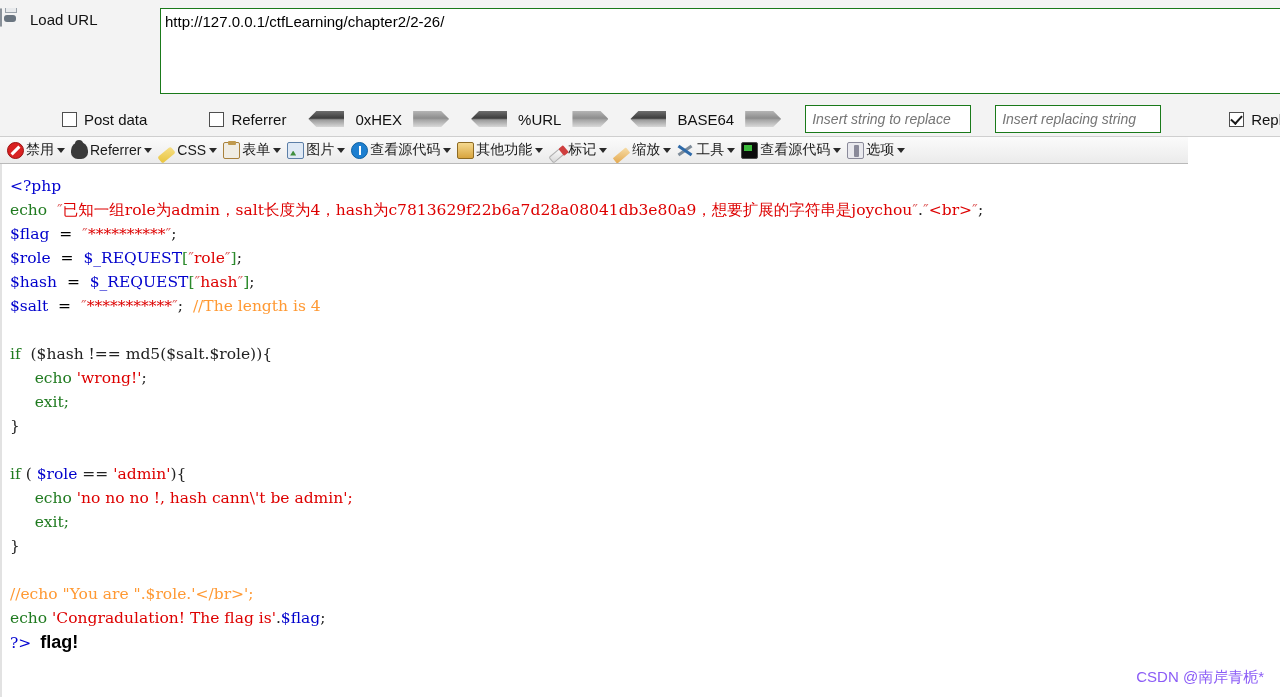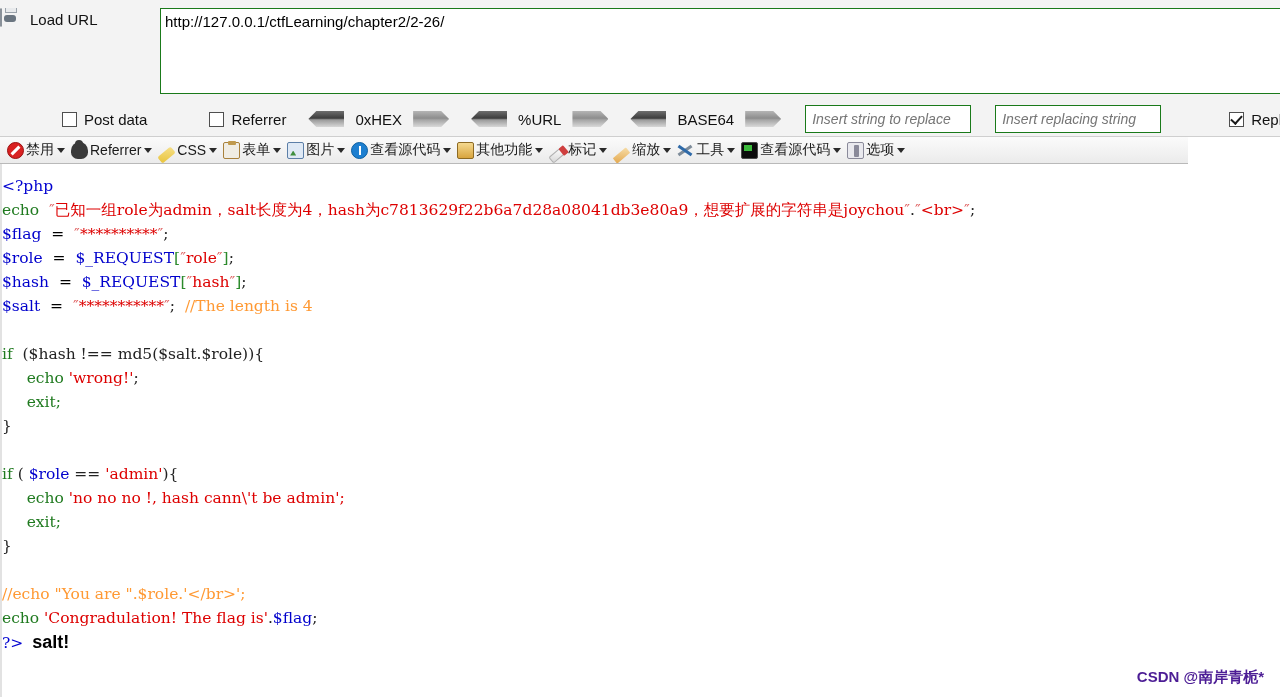--- a/index.html
+++ b/index.html
@@ -253,21 +253,21 @@
   .ic-opt { background:#e9e9ee; border:1px solid #8a8a9a; border-radius:2px; }
   .ic-opt:after{content:"";position:absolute;left:6px;top:2px;width:5px;height:12px;background:#8a8a9a;border-radius:1px;}
 
   
   #content {
     position:relative;
     width:1280px;
     height:533px;
     background:#ffffff;
     border-left:2px solid #e2e2e2;
-    padding:10px 0 0 0;
+    padding:10px 0 0 8px;
     overflow:hidden;
   }
   #code {
     font-family:"DejaVu Serif", serif;
     font-size:15.5px;
     line-height:24px;
     white-space:pre;
     color:#000;
     letter-spacing:0px;
   }
@@ -293,25 +293,24 @@
   #output .t-tag {
     font-family:"DejaVu Serif", serif;
     font-size:15.5px;
     font-weight:normal;
   }
 
   #watermark {
     position:absolute;
     right:16px; bottom:10px;
     font-size:15px;
-    color:#4c1d95;
+    color:#8b5cf6;
     font-family:"Liberation Sans", sans-serif;
     white-space:nowrap;
     user-select:none;
-    font-weight:bold;
   }
 </style>
 </head>
 <body>
 
 <div id="hackbar">
 
   <div id="hb-actions">
 
     <div class="hb-action">
@@ -461,17 +460,17 @@
      <span class="t-kw">echo</span> <span class="t-str">'no no no !, hash cann\'t be admin';</span>
      <span class="t-kw">exit;</span>
 <span class="t-punc">}</span>
 
 <span class="t-cmt">//echo "You are ".$role.'&lt;/br&gt;';</span>
 <span class="t-kw">echo</span> <span class="t-str">'Congradulation! The flag is'</span><span class="t-punc">.</span><span class="t-var">$flag</span><span class="t-punc">;</span>
 </div>
 
   <div id="output">
     <span class="t-tag">?&gt;</span>
-    <span>salt!</span>
+    <span>flag!</span>
   </div>
 
   <div id="watermark">CSDN @南岸青栀*</div>
 </div>
 
 </body></html>

